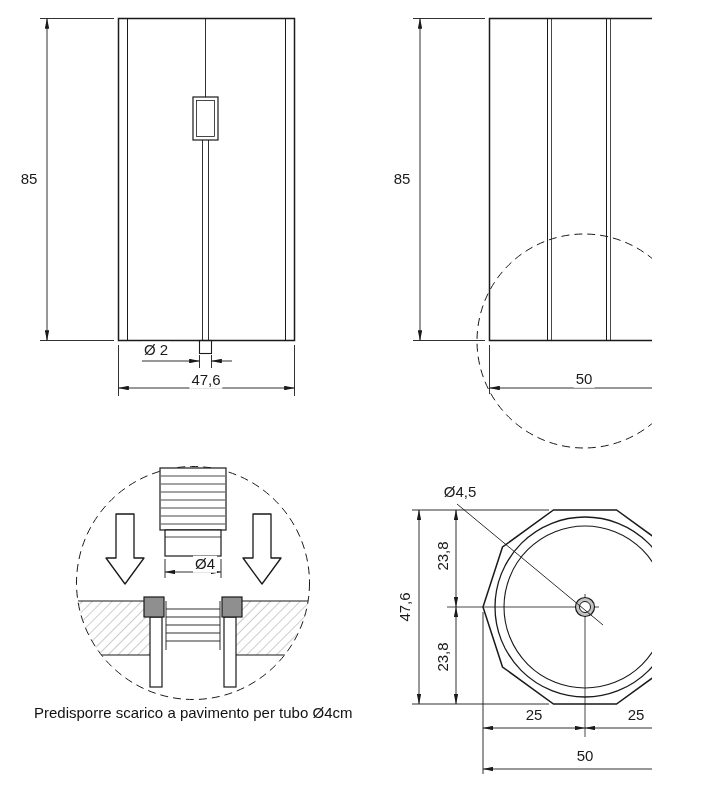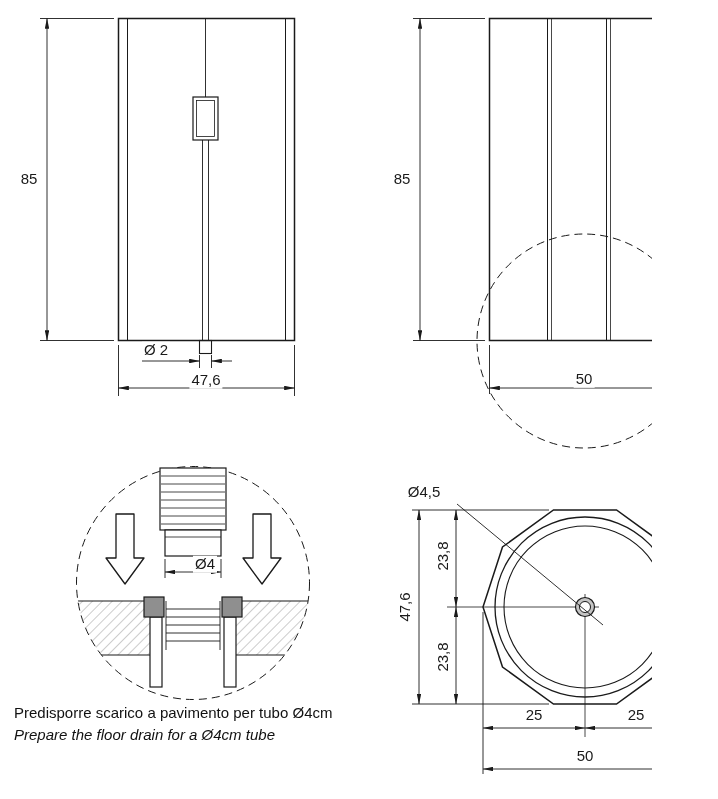--- a/index.html
+++ b/index.html
@@ -21,20 +21,21 @@
     padding:0 2px;
     line-height:1.1;
   }
   .dim.rot{transform:translate(-50%,-50%) rotate(-90deg);}
   .note{
     position:absolute;
     font-size:15px;
     color:#111111;
     white-space:nowrap;
     line-height:1.2;
+    margin-left:20px;
   }
   .note-italic{font-style:italic;}
 </style>
 </head>
 <body>
 
 <div class="canvas">
 
   <svg width="718" height="799" viewBox="0 0 718 799">
     <defs>
@@ -174,24 +175,23 @@
 
   <span class="dim" style="left:29px;top:179px">85</span>
   <span class="dim" style="left:156px;top:350px">Ø 2</span>
   <span class="dim" style="left:206px;top:380px">47,6</span>
 
   <span class="dim" style="left:402px;top:179px">85</span>
   <span class="dim" style="left:584px;top:379px">50</span>
 
   <span class="dim" style="left:205px;top:564px">Ø4</span>
 
-  <span class="dim" style="left:424px;top:492px">Ø4,5</span>
+  <span class="dim" style="left:460px;top:492px">Ø4,5</span>
   <span class="dim rot" style="left:405px;top:607px">47,6</span>
   <span class="dim rot" style="left:443px;top:556px">23,8</span>
   <span class="dim rot" style="left:443px;top:657px">23,8</span>
   <span class="dim" style="left:534px;top:715px">25</span>
   <span class="dim" style="left:636px;top:715px">25</span>
   <span class="dim" style="left:585px;top:756px">50</span>
 
   <span class="note note-regular" style="left:14px;top:704px">Predisporre scarico a pavimento per tubo Ø4cm</span>
-  <span class="note note-italic" style="left:14px;top:726px">Prepare the floor drain for a Ø4cm tube</span>
 
 </div>
 
 </body></html>

